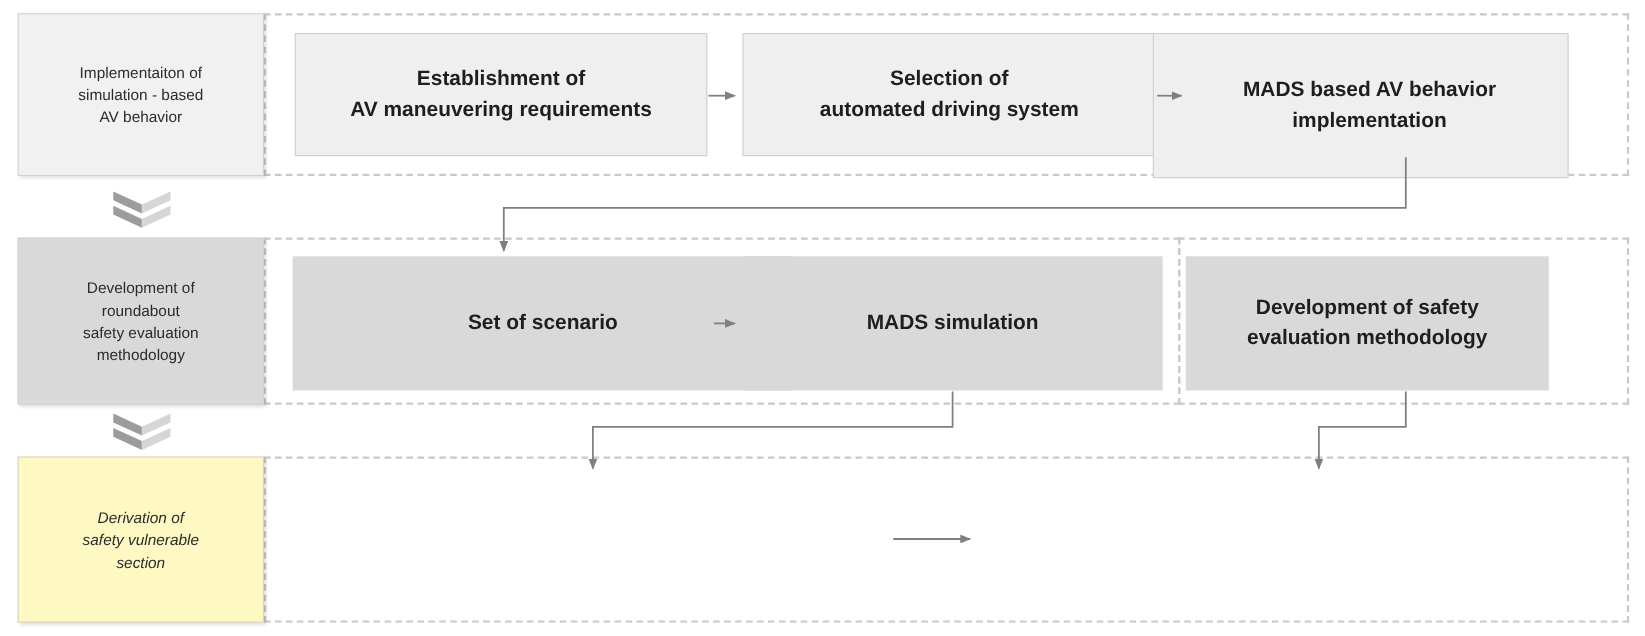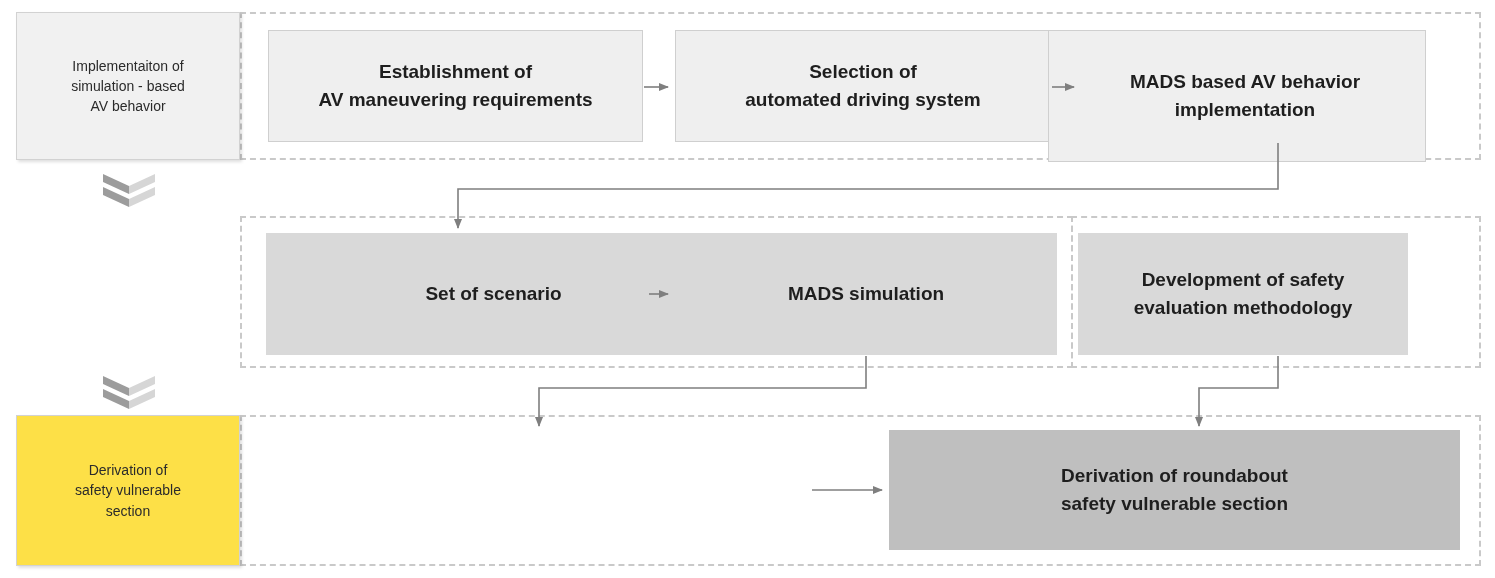--- a/index.html
+++ b/index.html
@@ -31,21 +31,21 @@
     text-align:center;
     color:#2b2b2b;
     font-size:14px;
     line-height:1.45;
     border:1px solid #d2d2d2;
     box-shadow:2px 2px 3px rgba(0,0,0,0.13);
     padding:4px 10px;
   }
   .phase-1{background:#f1f1f1;}
   .phase-2{background:#d9d9d9;}
-  .phase-3{background:#fde047;}
+  .phase-3{background:#fef9c3;font-style:italic;}
 
   
   .proc{
     position:absolute;
     box-sizing:border-box;
     display:flex;
     align-items:center;
     justify-content:center;
     text-align:center;
     color:#1e1e1e;
@@ -75,20 +75,23 @@
   <div class="dashed-group" style="left:240px;top:216px;width:833px;height:152px;"></div>
 
   <div class="dashed-group" style="left:1071px;top:216px;width:410px;height:152px;"></div>
 
   <div class="dashed-group" style="left:240px;top:415px;width:1241px;height:151px;"></div>
 
   <div class="phase-label phase-1" style="left:16px;top:12px;width:224px;height:148px;">
     <span>Implementaiton of<br>simulation  -  based<br>AV behavior</span>
   </div>
 
+  <div class="phase-label phase-2" style="left:16px;top:216px;width:224px;height:152px;">
+    <span>Development of<br>roundabout<br>safety evaluation<br>methodology</span>
+  </div>
 
   <div class="phase-label phase-3" style="left:16px;top:415px;width:224px;height:151px;">
     <span>Derivation of<br>safety vulnerable<br>section</span>
   </div>
 
   <div class="proc lvl1" style="left:675px;top:30px;width:376px;height:112px;">
     <span>Selection of<br>automated driving system</span>
   </div>
 
   <div class="proc lvl1" style="left:268px;top:30px;width:375px;height:112px;">
@@ -105,23 +108,20 @@
 
   <div class="proc lvl2" style="left:675px;top:233px;width:382px;height:122px;align-items:center;">
     <span>MADS simulation</span>
   </div>
 
   <div class="proc lvl2" style="left:1078px;top:233px;width:330px;height:122px;">
     <span>Development of safety<br>evaluation methodology</span>
   </div>
 
 
-  <div class="proc lvl3 bold" style="left:889px;top:430px;width:571px;height:120px;">
-    <span>Derivation of roundabout<br>safety vulnerable section</span>
-  </div>
 
   <svg id="wires" viewBox="0 0 1495 578">
     <defs>
       <marker id="ah" markerWidth="10" markerHeight="8" refX="9" refY="4" orient="auto" markerUnits="userSpaceOnUse">
         <path d="M0,0 L10,4 L0,8 z" fill="#7f7f7f"></path>
       </marker>
     </defs>
 
     <g>
       <path d="M644,87 L668,87" stroke="#7f7f7f" stroke-width="1.6" fill="none" marker-end="url(#ah)"></path>

